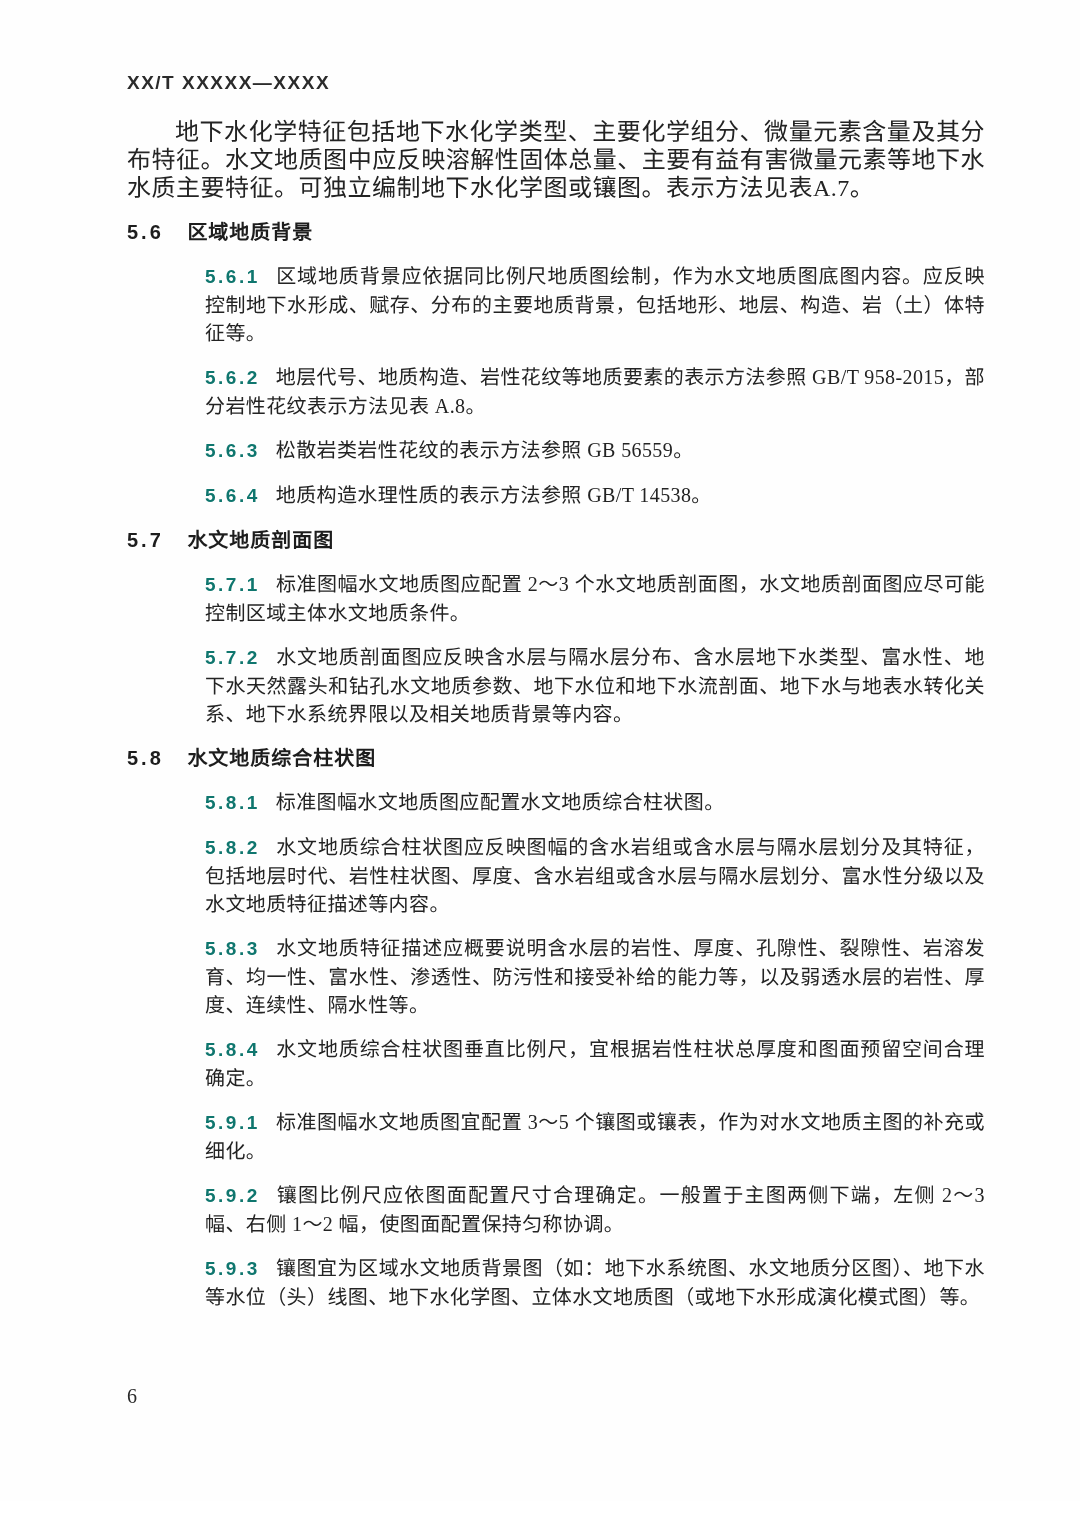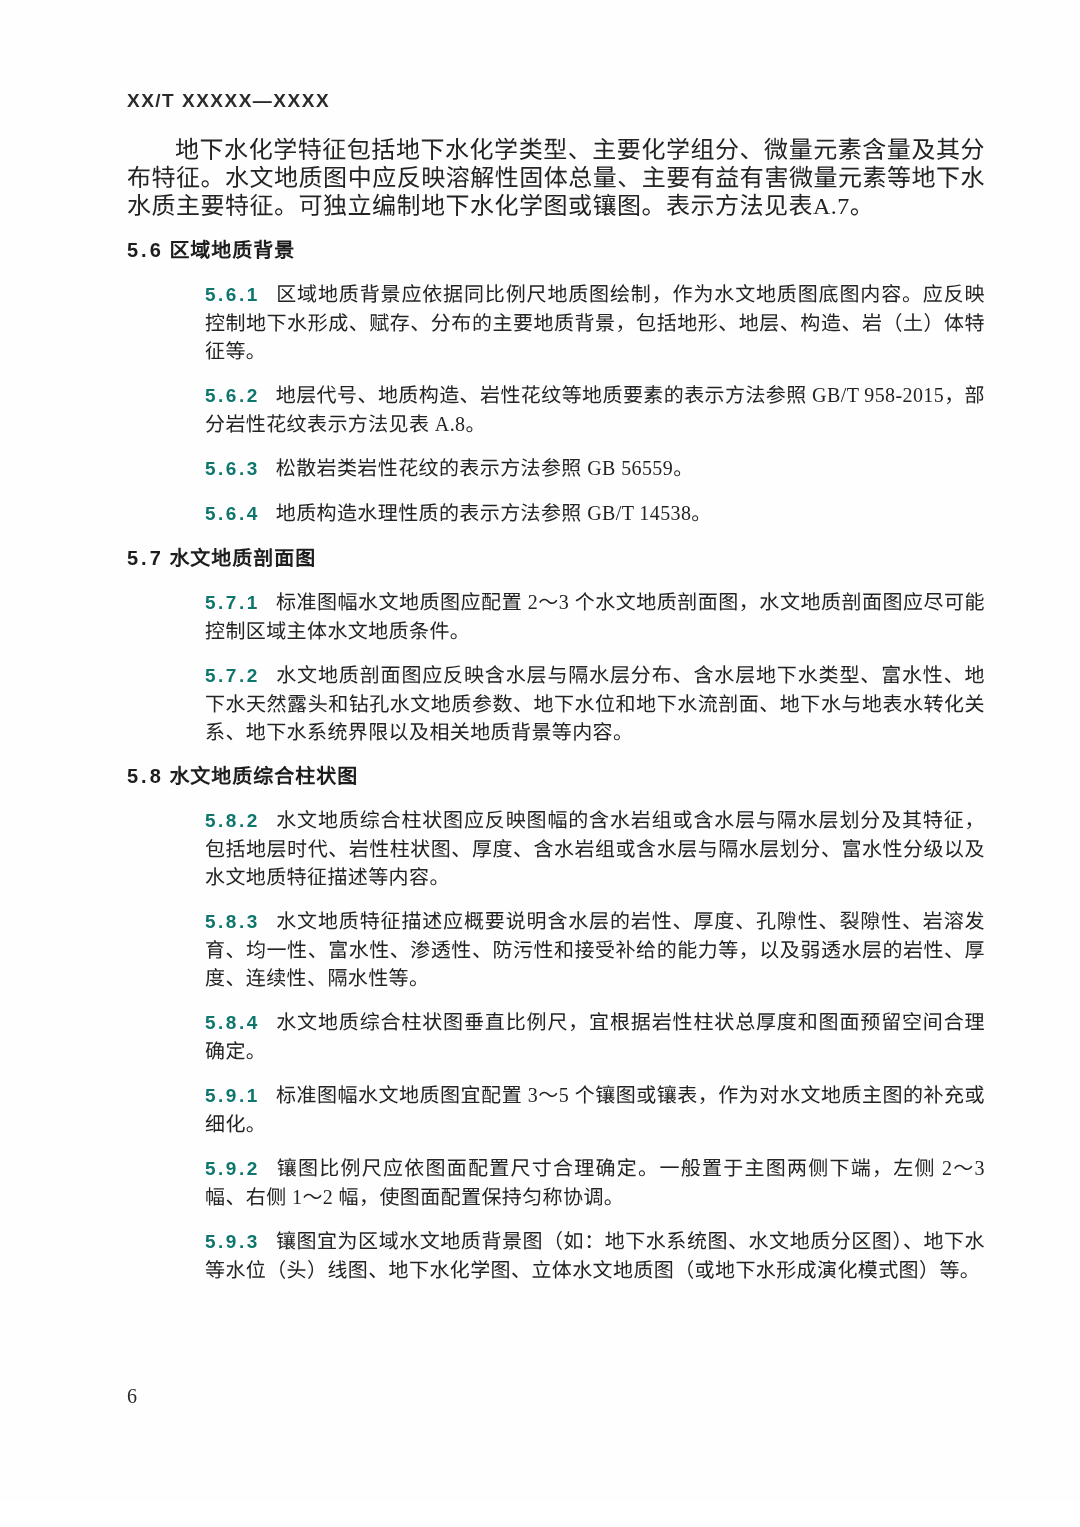--- a/index.html
+++ b/index.html
@@ -12,21 +12,21 @@
     height: 1527px;
     position: relative;
     color: #262626;
     font-family: "Liberation Serif", "DejaVu Serif", serif;
     overflow: hidden;
   }
   .page {
     box-sizing: border-box;
     width: 1080px;
     height: 1501px;
-    padding: 90px 95px 0 127px;
+    padding: 72px 95px 0 127px;
     background: #fefefe;
   }
   .doc-header {
     font-family: "Liberation Sans", "DejaVu Sans", sans-serif;
     font-weight: 600;
     font-size: 19px;
     line-height: 22px;
     letter-spacing: 1.5px;
     color: #2b2b2b;
   }
@@ -43,20 +43,21 @@
     margin: 16px 0 0 0;
     font-family: "Liberation Sans", "DejaVu Sans", sans-serif;
     font-weight: 700;
     font-size: 20px;
     line-height: 28px;
     color: #1d1d1d;
     white-space: nowrap;
   }
   .heading .h-num {
     letter-spacing: 3px;
+    margin-right: 18px;
   }
   .heading .h-title {
     letter-spacing: 1px;
   }
   .clause {
     margin: 16px 0 0 78px;
     font-size: 20px;
     line-height: 28px;
     letter-spacing: 0.4px;
     text-align: justify;
@@ -121,20 +122,23 @@
   <div class="clause">
     <span class="c-num">5.7.2</span><span class="c-text">水文地质剖面图应反映含水层与隔水层分布、含水层地下水类型、富水性、地下水天然露头和钻孔水文地质参数、地下水位和地下水流剖面、地下水与地表水转化关系、地下水系统界限以及相关地质背景等内容。</span>
   </div>
 
 
   <div class="heading">
     <span class="h-num">5.8</span>
     <span class="h-title">水文地质综合柱状图</span>
   </div>
 
+  <div class="clause">
+    <span class="c-num">5.8.1</span><span class="c-text">标准图幅水文地质图应配置水文地质综合柱状图。</span>
+  </div>
 
   <div class="clause">
     <span class="c-num">5.8.2</span><span class="c-text">水文地质综合柱状图应反映图幅的含水岩组或含水层与隔水层划分及其特征，包括地层时代、岩性柱状图、厚度、含水岩组或含水层与隔水层划分、富水性分级以及水文地质特征描述等内容。</span>
   </div>
 
   <div class="clause">
     <span class="c-num">5.8.3</span><span class="c-text">水文地质特征描述应概要说明含水层的岩性、厚度、孔隙性、裂隙性、岩溶发育、均一性、富水性、渗透性、防污性和接受补给的能力等，以及弱透水层的岩性、厚度、连续性、隔水性等。</span>
   </div>
 
   <div class="clause">

